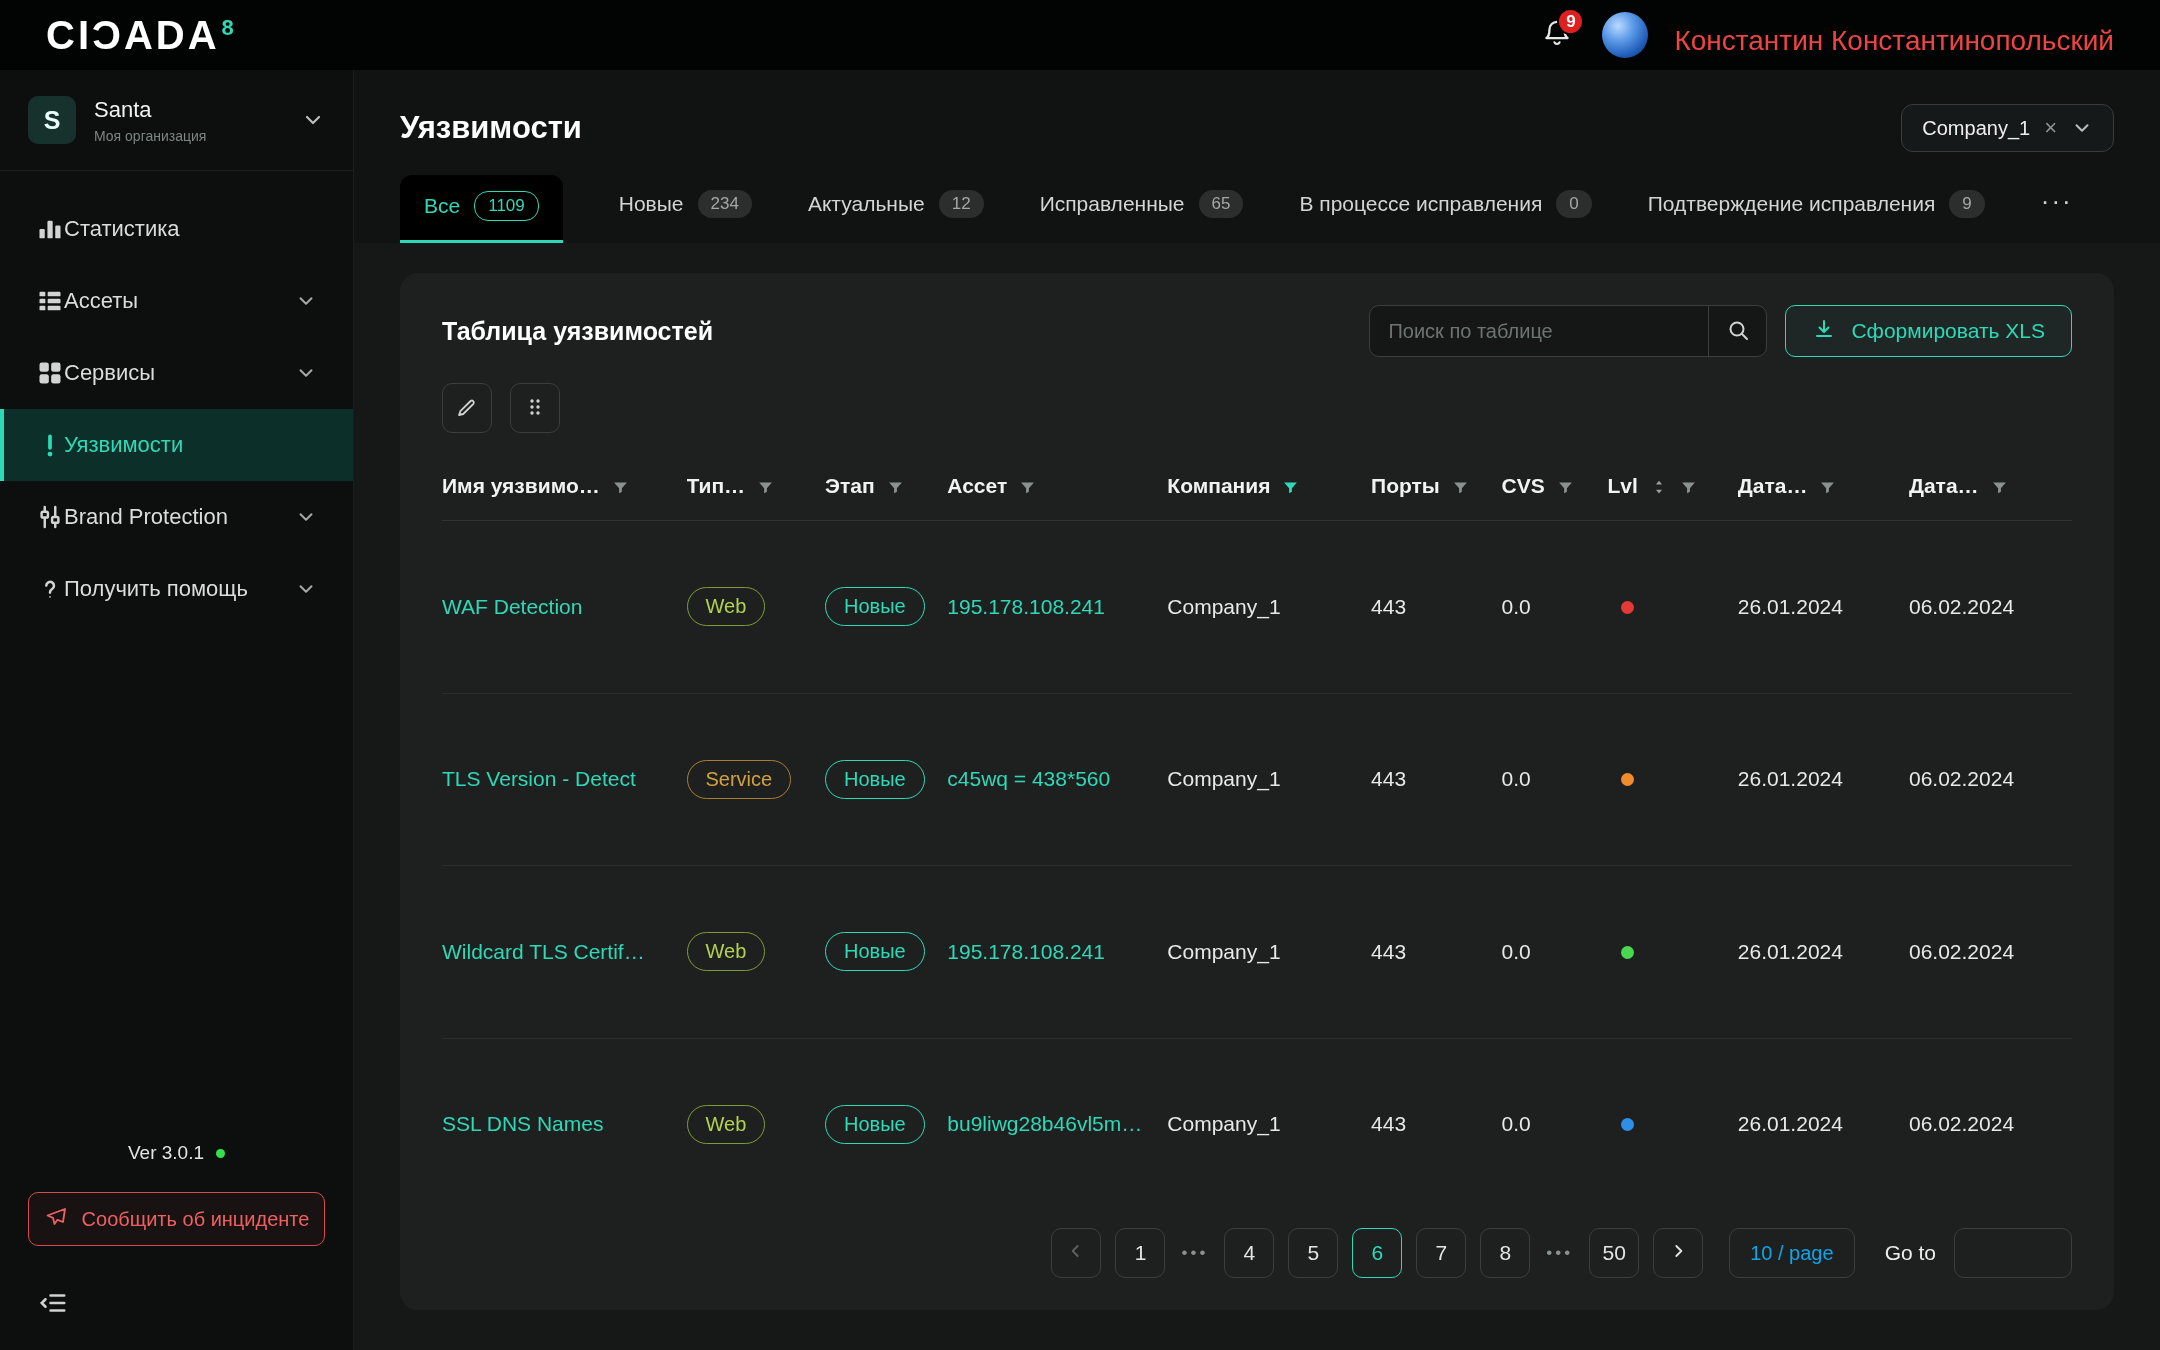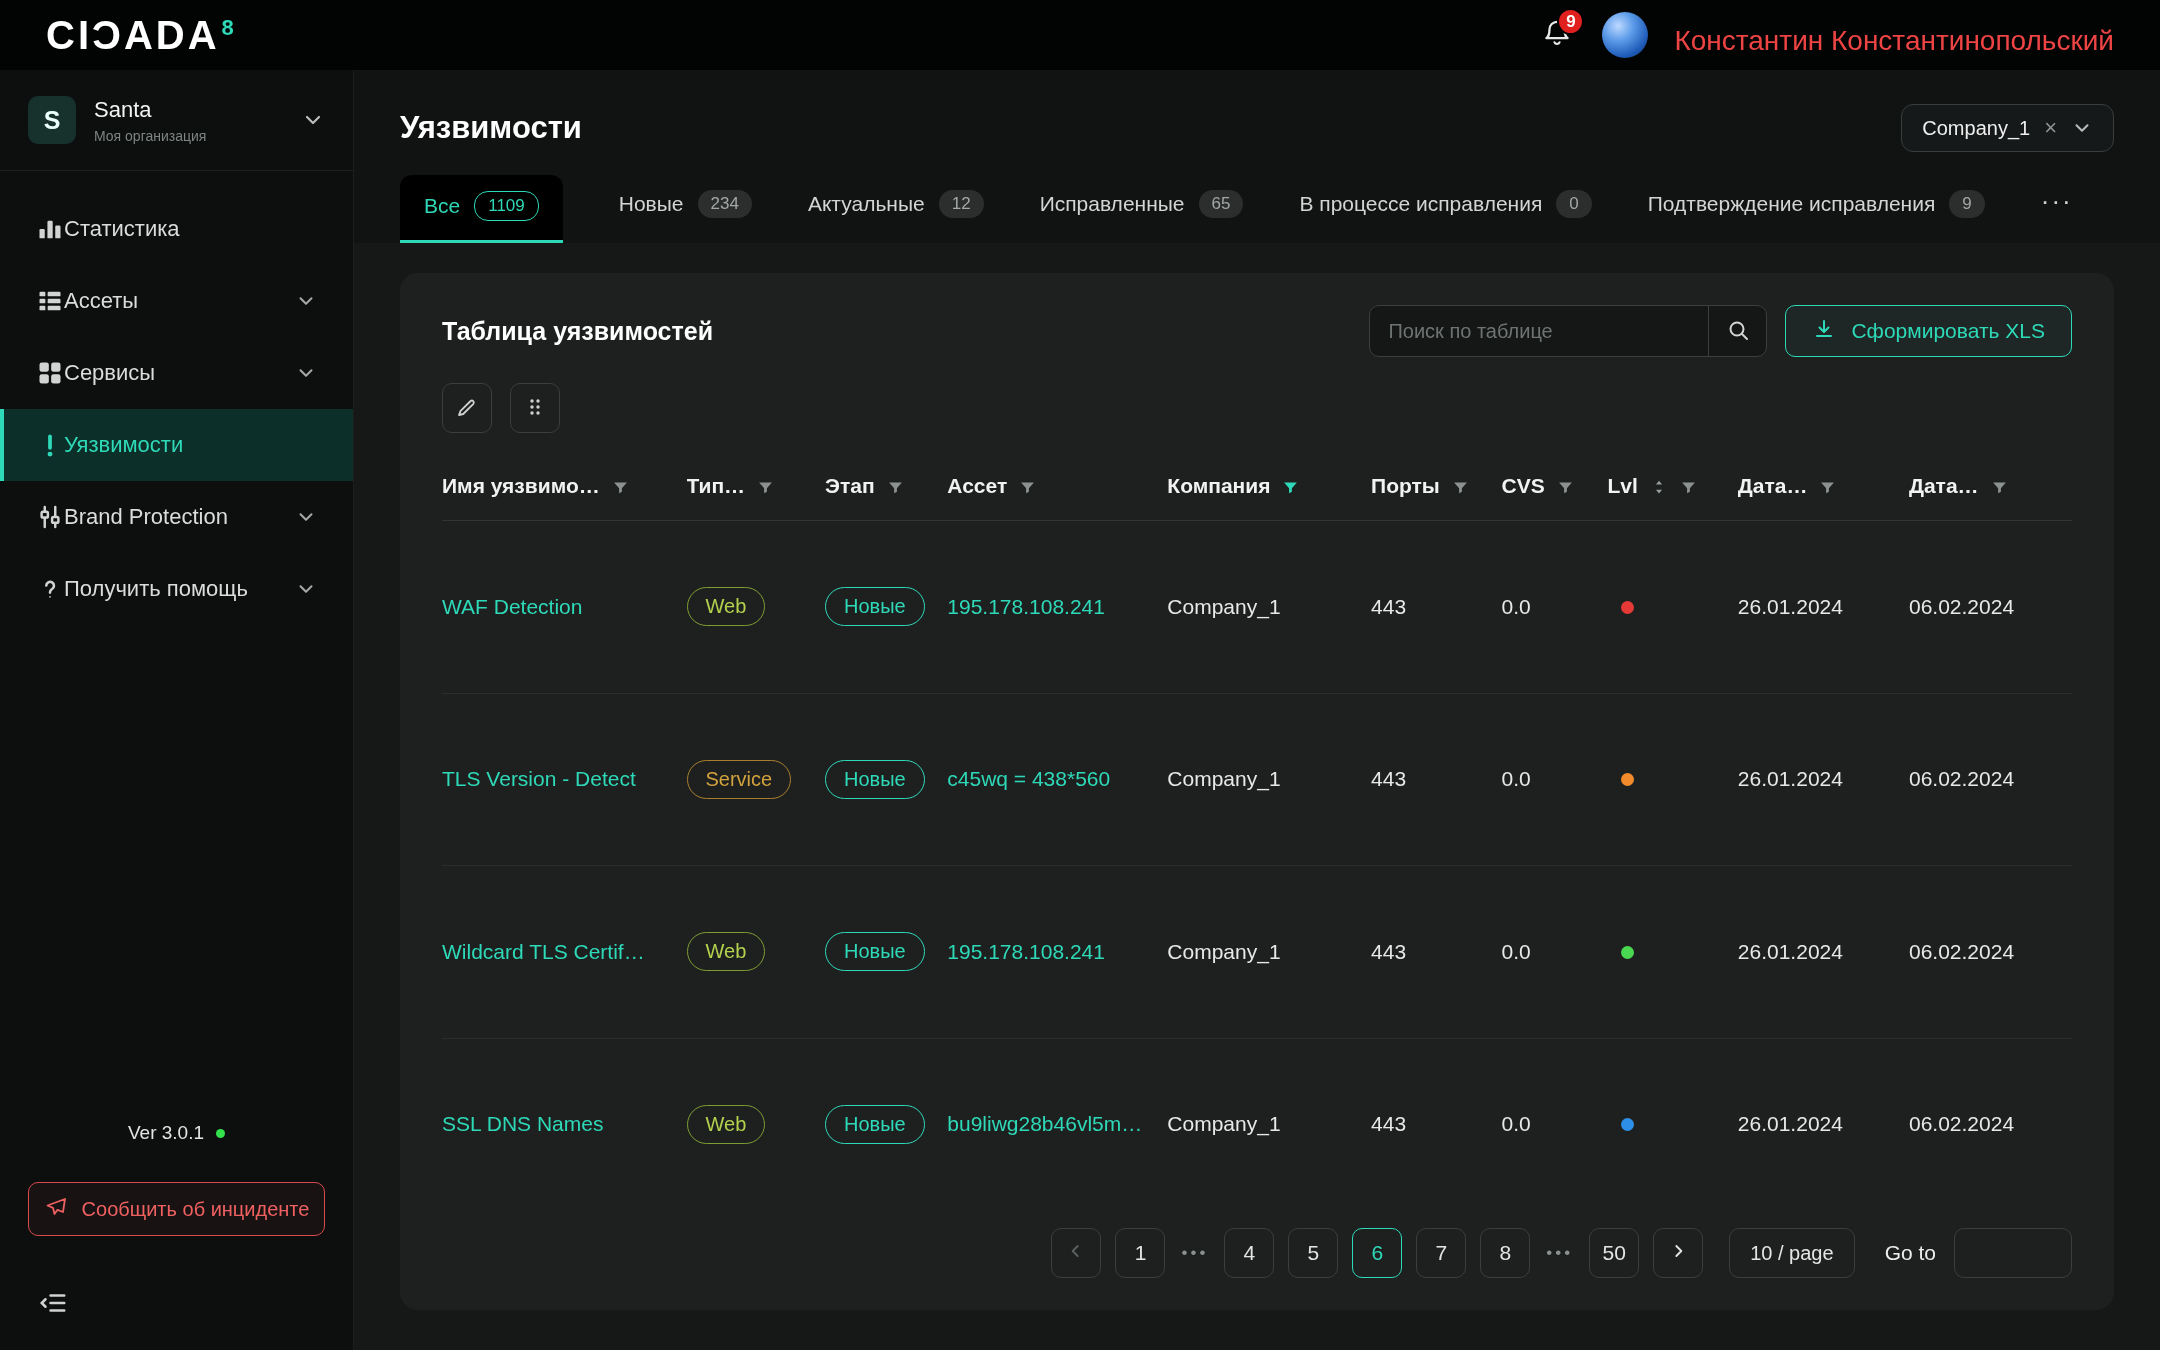--- a/index.html
+++ b/index.html
@@ -33,21 +33,21 @@
   .menu-item .mi-icon { width:28px; height:28px; color:#d2d4d3; flex:0 0 auto; }
   .menu-item .mi-icon svg { width:28px; height:28px; }
   .menu-item .chev { margin-left:auto; width:22px; height:22px; color:#a4a8a7; }
   .menu-item.active { background:#0d2f29; color:#2ed9b8; }
   .menu-item.active .mi-icon { color:#2ed9b8; }
   .menu-item.active::before { content:""; position:absolute; left:0; top:0; bottom:0; width:4px; background:#2ed9b8; }
 
   .sidebar-spacer { flex:1; }
   .version { display:flex; align-items:center; justify-content:center; gap:12px; font-size:19px; color:#e4e4e4; padding:12px 0 20px; }
   .version-dot { width:9px; height:9px; border-radius:50%; background:#35e04d; }
-  .incident-btn { margin:18px 28px; height:54px; border:1.5px solid #d94a4e; border-radius:10px; color:#ef6060; background:rgba(217,74,78,0.06); font-size:20px; font-family:inherit; display:flex; align-items:center; justify-content:center; gap:14px; cursor:pointer; }
+  .incident-btn { margin:8px 28px; height:54px; border:1.5px solid #d94a4e; border-radius:10px; color:#ef6060; background:rgba(217,74,78,0.06); font-size:20px; font-family:inherit; display:flex; align-items:center; justify-content:center; gap:14px; cursor:pointer; }
   .incident-btn svg { width:24px; height:24px; }
   .collapse-row { padding:34px 38px 28px; }
   .collapse-btn { width:30px; height:30px; color:#d0d2d1; cursor:pointer; }
   .collapse-btn svg { width:30px; height:30px; }
 
   
   .main { flex:1; display:flex; flex-direction:column; background:#111313; }
   .page-head { padding:34px 46px 0; display:flex; align-items:center; }
   .page-title { font-size:31px; font-weight:bold; color:#fff; }
   .company-chip { margin-left:auto; height:48px; background:#161919; border:1px solid #393d3c; border-radius:12px; display:flex; align-items:center; gap:14px; padding:0 20px; font-size:20px; color:#eee; cursor:pointer; }
@@ -97,21 +97,21 @@
   .pill-service { color:#d2a23c; border-color:#a87f2e; }
   .pill-stage { color:#2ed9b8; border-color:#2ed9b8; }
   .lvl-dot { width:13px; height:13px; border-radius:50%; display:inline-block; margin-left:14px; }
 
   .pagination { display:flex; align-items:center; justify-content:flex-end; gap:14px; padding:18px 42px 32px; }
   .pg-btn { min-width:50px; height:50px; border:1px solid #3a3e3d; border-radius:10px; background:transparent; color:#e4e4e4; font-size:21px; font-family:inherit; display:flex; align-items:center; justify-content:center; padding:0 10px; cursor:pointer; }
   .pg-btn svg { width:20px; height:20px; }
   .pg-btn.active { border-color:#2ed9b8; color:#2ed9b8; }
   .pg-btn.disabled { color:#5c6160; }
   .pg-ellipsis { color:#8b918f; font-size:17px; letter-spacing:3px; padding:0 2px; }
-  .page-size { height:50px; border:1px solid #3a3e3d; border-radius:10px; display:flex; align-items:center; padding:0 20px; font-size:20px; color:#e5e5e5; margin-left:12px; cursor:pointer; }
+  .page-size { height:50px; border:1px solid #3a3e3d; border-radius:10px; display:flex; align-items:center; padding:0 20px; font-size:20px; color:#0ea5e9; margin-left:12px; cursor:pointer; }
   .goto-label { font-size:21px; color:#eee; margin:0 4px 0 16px; }
   .goto-input { width:118px; height:50px; border:1px solid #3a3e3d; border-radius:10px; background:transparent; color:#ddd; font-size:20px; padding:0 14px; outline:none; font-family:inherit; }
 </style>
 </head>
 <body>
 
 <header class="topbar">
   <div class="logo"><span>CIƆADA</span><sup>8</sup></div>
   <div class="topbar-right">
     <div class="bell-wrap">

